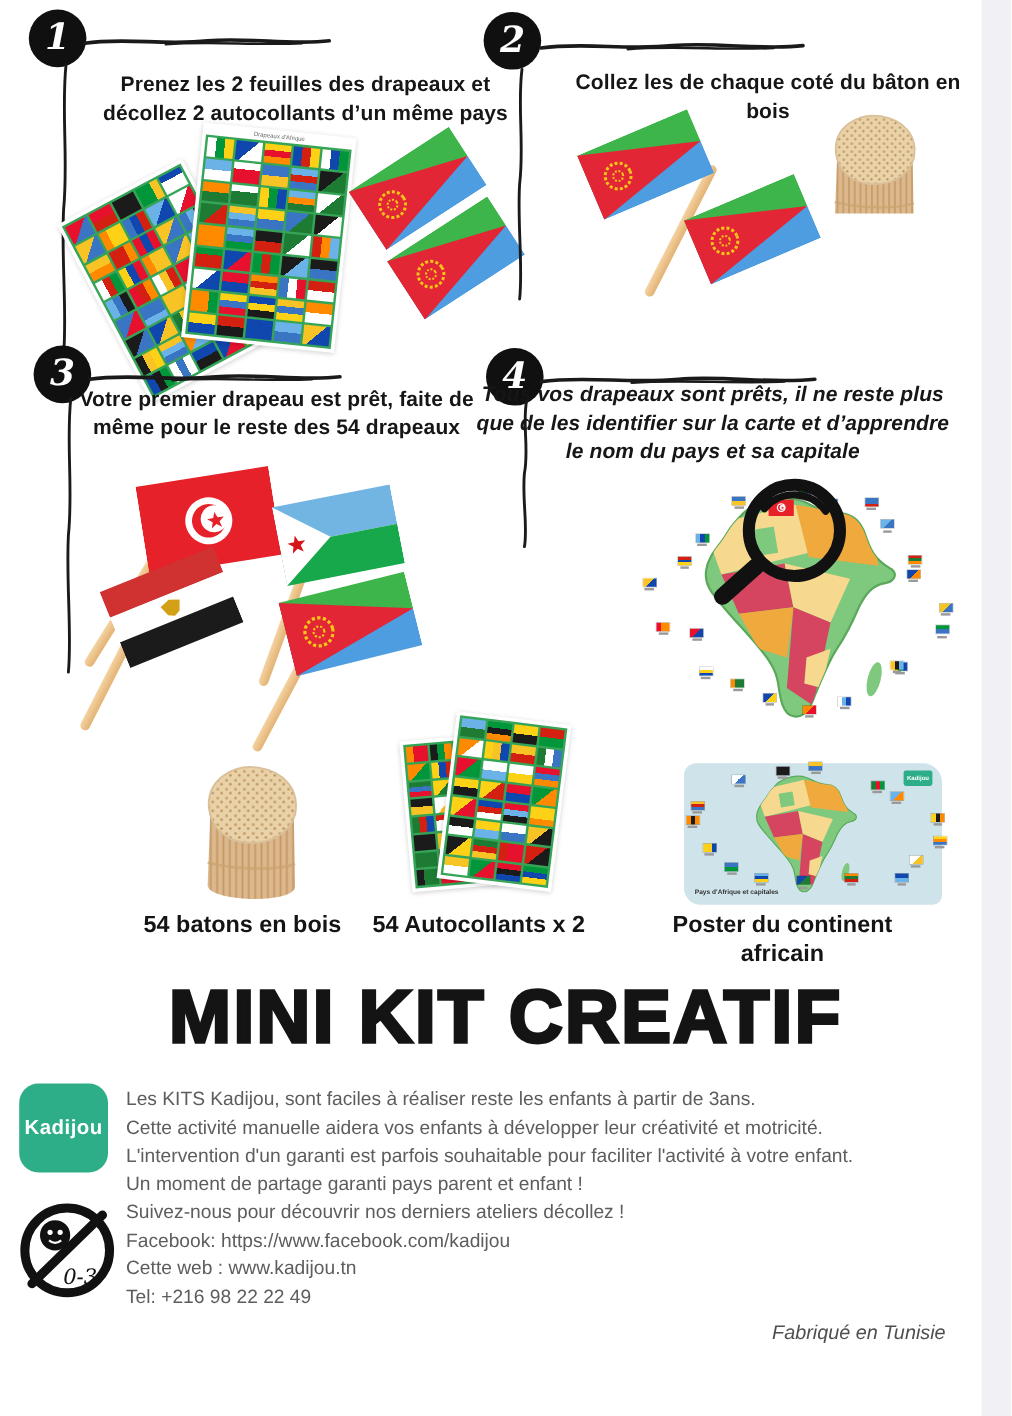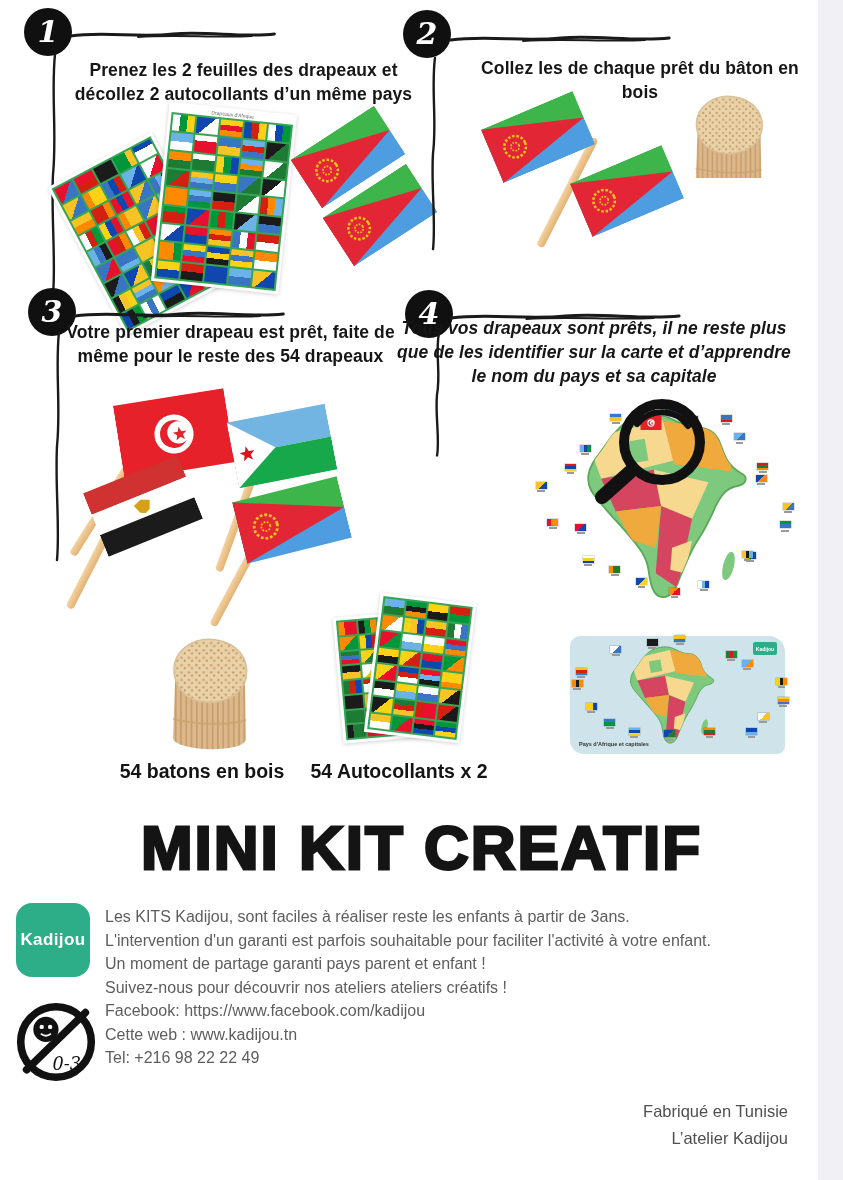--- a/index.html
+++ b/index.html
@@ -34,21 +34,21 @@
   
   .comp-label{position:absolute;text-align:center;font-weight:bold;font-size:19.5px;line-height:1.22;color:#141414;}
 
   .big-title{position:absolute;left:0;top:812px;width:100%;text-align:center;font-weight:800;font-size:62px;
              letter-spacing:2px;color:#141414;-webkit-text-stroke:2.8px #141414;}
 
   
   .logo-chip{position:absolute;background:#2eae88;border-radius:16px;display:flex;align-items:center;justify-content:center;}
   .logo-chip span{color:#fff;font-weight:bold;font-size:17px;letter-spacing:.4px;}
   .about{position:absolute;left:105px;top:905px;width:695px;font-size:16px;line-height:23.5px;color:#5d5d5d;}
-  .footer-right{position:absolute;right:55px;top:1098px;width:300px;text-align:right;font-size:16.5px;line-height:1.65;color:#4f4f4f;}
+  .footer-right{position:absolute;right:55px;top:1098px;width:300px;text-align:right;font-size:16.5px;line-height:1.65;color:#4f4f4f;font-style:italic;}
 
   
   .poster{position:absolute;background:#cfe3eb;border-radius:10px 16px 8px 14px;}
   .poster-caption{position:absolute;left:9px;bottom:7px;font-size:5.5px;color:#333;font-weight:bold;}
   .poster-chip{position:absolute;top:6px;right:8px;width:24px;height:13px;background:#2eae88;border-radius:2px;
                display:flex;align-items:center;justify-content:center;}
   .poster-chip span{color:#fff;font-size:5px;font-weight:bold;}
 </style>
 </head>
 <body>
@@ -126,21 +126,21 @@
   <div class="badge" style="left:24px;top:8px;">
     <span>1</span>
   </div>
   <svg class="sq" style="left:68px;top:28px;" width="210" height="14" viewBox="0 0 240 14" preserveAspectRatio="none">
     <path d="M3,8 C40,3 80,10 120,6 C160,3 200,10 236,6" stroke="#1a1a1a" stroke-width="3" fill="none" stroke-linecap="round"></path>
     <path d="M80,9 C120,6 170,10 210,8" stroke="#1a1a1a" stroke-width="2" fill="none" stroke-linecap="round"></path>
   </svg>
   <svg class="sq" style="left:48px;top:52px;" width="12" height="245" viewBox="0 0 12 240" preserveAspectRatio="none">
     <path d="M7,2 C3,40 9,80 5,120 C3,160 8,205 5,238" stroke="#1a1a1a" stroke-width="2.4" fill="none" stroke-linecap="round"></path>
   </svg>
-  <div class="step-text" style="left:71px;top:58px;width:345px;">Prenez les 2 feuilles des drapeaux et décollez 2 autocollants d’un même pays</div>
+  <div class="step-text" style="left:82px;top:58px;width:345px;">Prenez les 2 feuilles des drapeaux et décollez 2 autocollants d’un même pays</div>
 
   <div class="sheet" style="left:80px;top:150px;width:118px;height:168px;transform:rotate(-28deg);">
     <div class="flag-grid" style="grid-template-columns: repeat(5, 1fr); grid-template-rows: repeat(9, 1fr);">
         <div class="flag-cell" style="background: linear-gradient(135deg, rgb(232, 17, 45) 50%, rgb(58, 117, 196) 50%);"></div>
         <div class="flag-cell" style="background: linear-gradient(rgb(232, 17, 45) 50%, rgb(211, 32, 17) 50%);"></div>
         <div class="flag-cell" style="background: linear-gradient(135deg, rgb(27, 27, 27) 50%, rgb(27, 27, 27) 50%);"></div>
         <div class="flag-cell" style="background: linear-gradient(to right, rgb(0, 150, 57) 33%, rgb(0, 150, 57) 33%, rgb(0, 150, 57) 66%, rgb(247, 195, 37) 66%);"></div>
         <div class="flag-cell" style="background: linear-gradient(rgb(15, 71, 175) 33%, rgb(255, 255, 255) 33%, rgb(255, 255, 255) 66%, rgb(255, 255, 255) 66%);"></div>
         <div class="flag-cell" style="background: linear-gradient(135deg, rgb(247, 195, 37) 50%, rgb(58, 117, 196) 50%);"></div>
         <div class="flag-cell" style="background: linear-gradient(to right, rgb(255, 138, 0) 33%, rgb(252, 209, 22) 33%, rgb(252, 209, 22) 66%, rgb(252, 209, 22) 66%);"></div>
@@ -244,21 +244,21 @@
   <div class="badge" style="left:403px;top:10px;">
     <span>2</span>
   </div>
   <svg class="sq" style="left:448px;top:32px;" width="225" height="14" viewBox="0 0 240 14" preserveAspectRatio="none">
     <path d="M3,8 C40,3 80,10 120,6 C160,3 200,10 236,6" stroke="#1a1a1a" stroke-width="3" fill="none" stroke-linecap="round"></path>
     <path d="M80,9 C120,6 170,10 210,8" stroke="#1a1a1a" stroke-width="2" fill="none" stroke-linecap="round"></path>
   </svg>
   <svg class="sq" style="left:428px;top:56px;" width="12" height="195" viewBox="0 0 12 240" preserveAspectRatio="none">
     <path d="M7,2 C3,40 9,80 5,120 C3,160 8,205 5,238" stroke="#1a1a1a" stroke-width="2.4" fill="none" stroke-linecap="round"></path>
   </svg>
-  <div class="step-text" style="left:465px;top:56px;width:350px;">Collez les de chaque prêt du bâton en bois</div>
+  <div class="step-text" style="left:465px;top:56px;width:350px;">Collez les de chaque coté du bâton en bois</div>
 
   <div class="stick" style="left:591px;top:138px;height:122px;transform:rotate(27deg);"></div>
   <svg class="abs" style="left:488px;top:108px;transform:rotate(-23deg);" width="100" height="58">
       <use href="#sym-eritrea"></use>
     </svg>
   <svg class="abs" style="left:577px;top:162px;transform:rotate(-23deg);" width="100" height="58">
       <use href="#sym-eritrea"></use>
     </svg>
   <svg class="abs" style="left:681px;top:92px;" width="96" height="86" viewBox="0 0 100 90">
     <use href="#sym-sticks" x="0" y="-8" width="100" height="125"></use>
@@ -446,44 +446,45 @@
         <div class="tiny-flag" style="left: calc(98.1% - 5px); top: calc(37.9% - 3px); background: linear-gradient(to right, rgb(252, 209, 22) 33%, rgb(27, 27, 27) 33%, rgb(27, 27, 27) 66%, rgb(255, 138, 0) 66%);"></div>
       </div>
     <div class="poster-caption">Pays d'Afrique et capitales</div>
     <div class="poster-chip">
       <span>Kadijou</span>
     </div>
   </div>
 
   <div class="comp-label" style="left:118px;top:760px;width:168px;">54 batons en bois</div>
   <div class="comp-label" style="left:310px;top:760px;width:178px;">54 Autocollants x 2</div>
+  <div class="comp-label" style="left:538px;top:760px;width:228px;">Poster du continent africain</div>
 
   <div class="big-title">MINI KIT CREATIF</div>
 
   <div class="logo-chip" style="left:16px;top:903px;width:74px;height:74px;">
     <span>Kadijou</span>
   </div>
 
   <div class="about">
     <div>Les KITS Kadijou, sont faciles à réaliser reste les enfants à partir de 3ans.</div>
+    <div>Cette activité manuelle aidera vos enfants à développer leur créativité et motricité.</div>
     <div>L'intervention d'un garanti est parfois souhaitable pour faciliter l'activité à votre enfant.</div>
     <div>Un  moment de partage garanti pays parent et enfant !</div>
-    <div>Suivez-nous pour découvrir nos ateliers ateliers créatifs !</div>
+    <div>Suivez-nous pour découvrir nos derniers ateliers décollez !</div>
     <div>Facebook: https://www.facebook.com/kadijou</div>
     <div>Cette web : www.kadijou.tn</div>
     <div>Tel: +216 98 22 22 49</div>
   </div>
 
   <svg class="abs" style="left:14px;top:1000px;" width="84" height="84" viewBox="0 0 100 100">
     <circle cx="50" cy="50" r="42" fill="none" stroke="#111" stroke-width="9"></circle>
     <line x1="15" y1="83" x2="85" y2="15" stroke="#111" stroke-width="9" stroke-linecap="round"></line>
     <circle cx="38" cy="35" r="15" fill="#111"></circle>
     <circle cx="33" cy="32" r="2.6" fill="#fff"></circle>
       <circle cx="43" cy="32" r="2.6" fill="#fff"></circle>
     <path d="M32,40 Q38,45 44,40" stroke="#fff" stroke-width="2.2" fill="none"></path>
     <text x="46" y="83" font-size="21" font-style="italic" font-family="DejaVu Serif, serif" fill="#111">0-3</text>
   </svg>
 
   <div class="footer-right">
     <div>Fabriqué en Tunisie</div>
-    <div>L’atelier Kadijou</div>
   </div>
 </div>
 
 </body></html>

